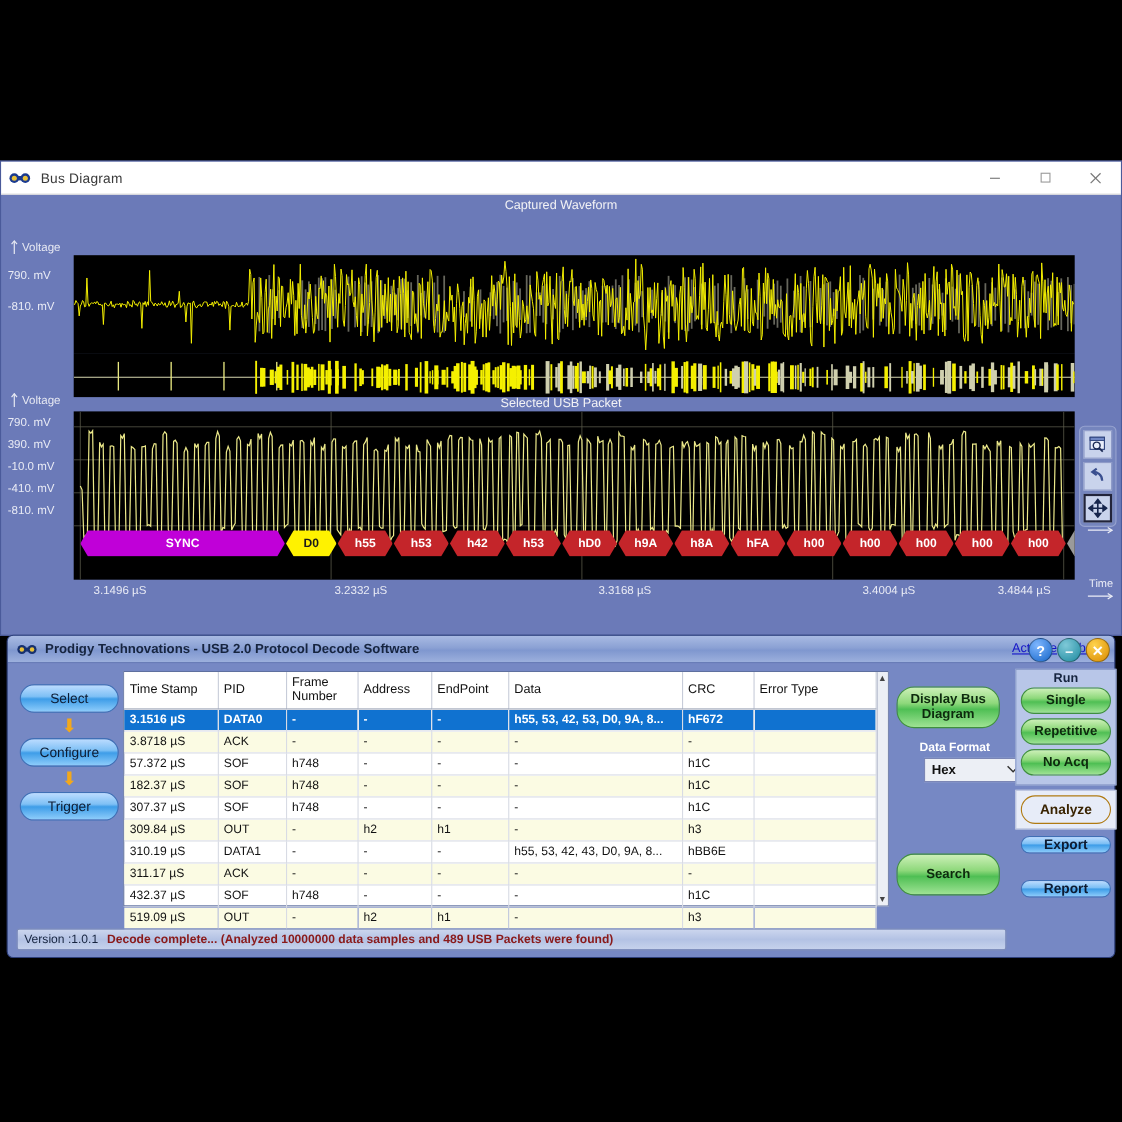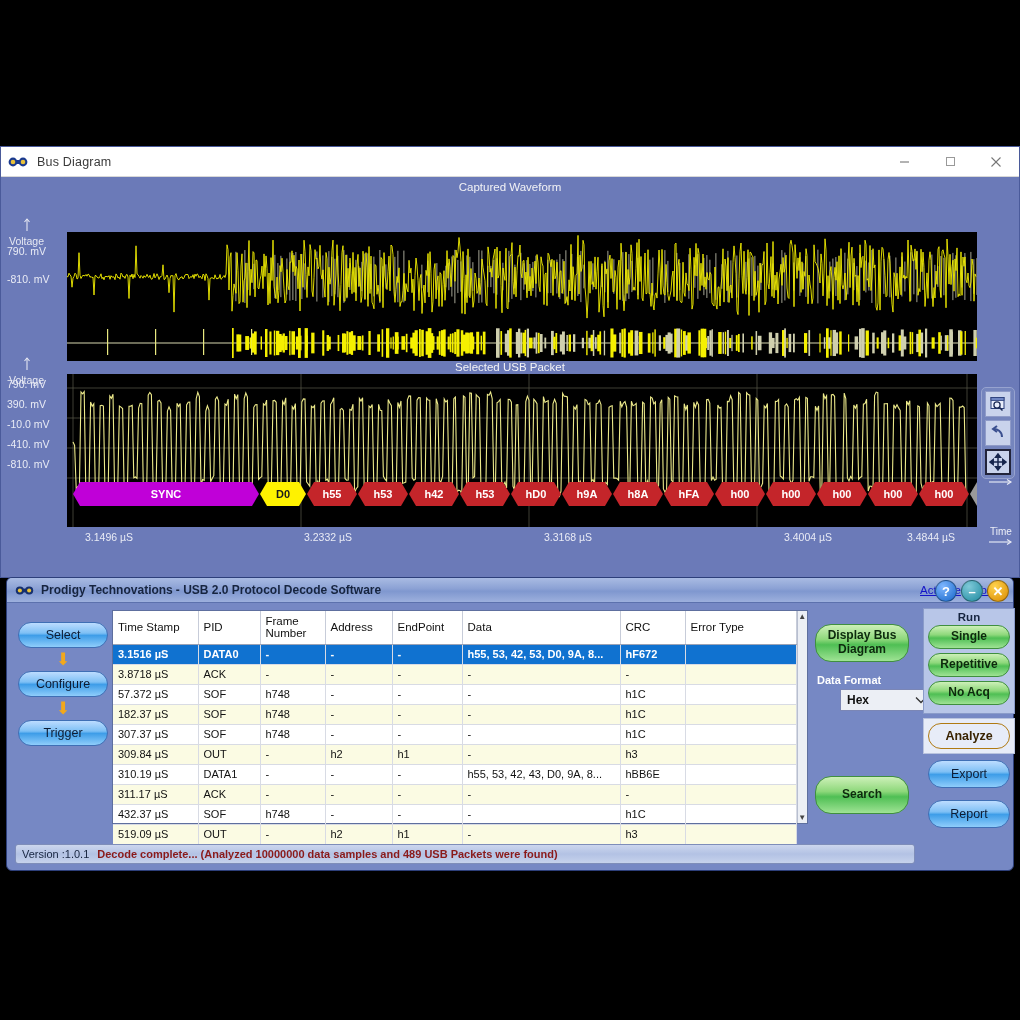--- a/index.html
+++ b/index.html
@@ -34,21 +34,21 @@
     color: #6a6a7a; font-size: 13px;
   }
 
   .bd-body { padding: 0; position: relative; height: 400px; }
   .plot-title {
     text-align: center; color: #f2f2f5; font-size: 11.5px;
     padding-top: 4px; padding-bottom: 2px;
   }
   .axis-label-v {
     position: absolute; left: 8px; font-size: 10.5px; color: #e6e8f2;
-    display: flex; align-items: center; gap: 3px; flex-direction: column;
+    display: flex; align-items: center; gap: 3px;
   }
   .ytick {
     position: absolute; left: 6px; font-size: 10.5px; color: #e9ebf5;
     white-space: nowrap;
   }
   .plot-canvas {
     position: absolute; background: #000; overflow: hidden;
   }
   .xtick {
     position: absolute; font-size: 10.5px; color: #e9ebf5; white-space: nowrap;
@@ -172,21 +172,21 @@
   }
 
   
   .ctrl-col { position: absolute; left: 808px; top: 30px; width: 104px; }
   .greenbtn {
     border-radius: 16px; color: #0d2a0d; font-weight: bold; font-size: 12px;
     display: flex; align-items: center; justify-content: center; text-align: center;
     border: 1px solid #3f8f3f; line-height: 1.15;
     background: linear-gradient(180deg,#cdf0b8 0%, #8ed87b 40%, #4fbf54 55%, #9fe394 100%);
   }
-  .fmt-label { font-size: 11px; font-weight: bold; color: #fff; margin: 12px 0 3px 2px; }
+  .fmt-label { font-size: 11px; font-weight: bold; color: #fff; margin: 12px 0 3px 2px; text-align: center; }
   .combo {
     height: 22px; background: #eceff5; border: 1px solid #7b86b5;
     display: flex; align-items: center; padding: 0 6px; font-size: 12px; font-weight: bold; color: #111;
   }
   .combo .cv { flex: 1; }
   .chev { color: #333; font-size: 10px; }
 
   
   .runpanel {
     position: absolute; left: 916px; top: 30px; width: 92px; height: 106px;
@@ -199,23 +199,23 @@
     display: flex; align-items: center; justify-content: center;
   }
   .orangebtn {
     width: 82px; height: 26px; border-radius: 14px;
     display: flex; align-items: center; justify-content: center;
     font-size: 12.5px; font-weight: bold; color: #3a2402;
     border: 1px solid #b07a12;
     background: linear-gradient(180deg,#ffe1a0 0%, #ffc košer 0%, #fcc35a 40%, #f0a41f 55%, #ffd98a 100%);
   }
   .bluebtn {
-    width: 82px; height: 28px; border-radius: 14px;
+    width: 82px; height: 16px; border-radius: 14px;
     display: flex; align-items: center; justify-content: center;
-    font-size: 12.5px; font-weight: normal; color: #0d1c33;
+    font-size: 12.5px; font-weight: bold; color: #0d1c33;
     border: 1px solid #3f6fb5;
     background: linear-gradient(180deg,#bcdcff 0%, #7ec0f5 42%, #3e9de8 52%, #8fcdfb 100%);
     text-align: center;
   }
 
   .statusbar {
     position: absolute; left: 8px; bottom: 6px; width: 900px; height: 20px;
     background: linear-gradient(180deg,#ccd6ee 0%, #b3c2e4 50%, #c6d2ec 100%);
     border: 1px solid #7e8db9; border-radius: 3px;
     display: flex; align-items: center; padding: 0 6px; gap: 8px;

